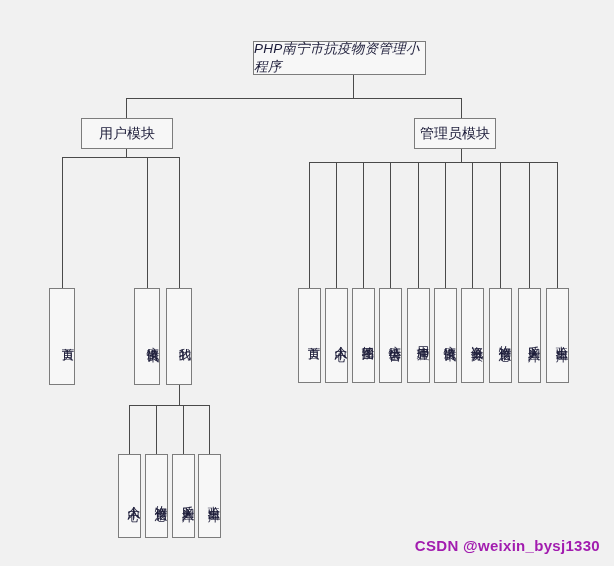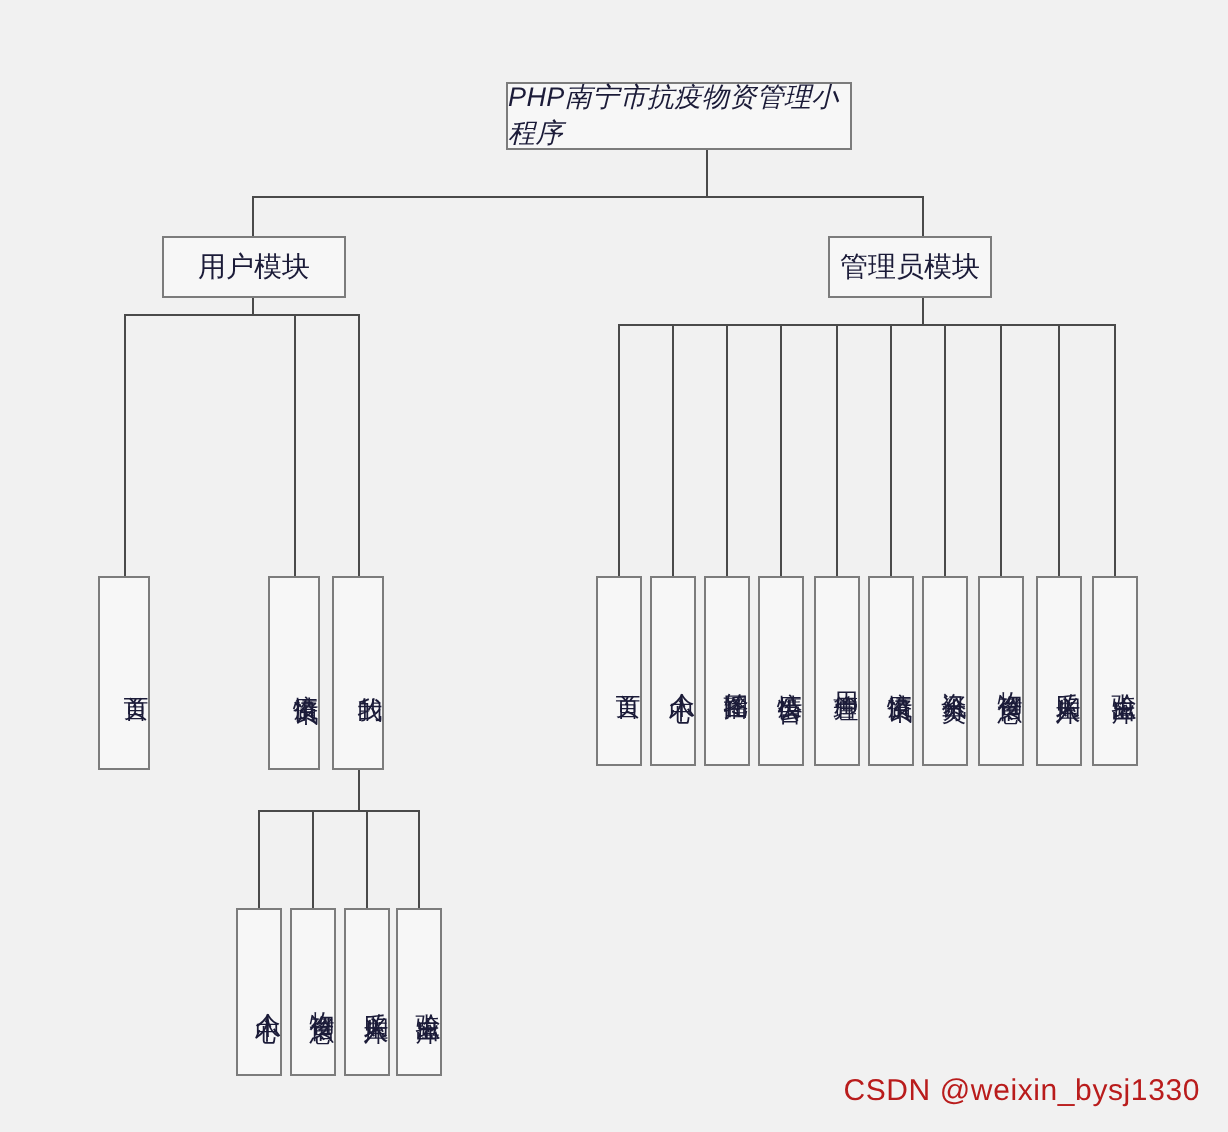--- a/index.html
+++ b/index.html
@@ -64,24 +64,25 @@
   }
   .line.v { width: 1px; }
   .line.h { height: 1px; }
 
   
   #watermark {
     position: absolute;
     right: 14px;
     bottom: 12px;
     font-size: 15px;
-    color: #b91c1c;
+    color: #a21caf;
     letter-spacing: .3px;
     z-index: 5;
     white-space: nowrap;
+    font-weight: bold;
   }
 </style>
 </head>
 <body>
 
 <div id="canvas">
 
   <div class="node root">
     <span>PHP南宁市抗疫物资管理小程序</span>
   </div>

